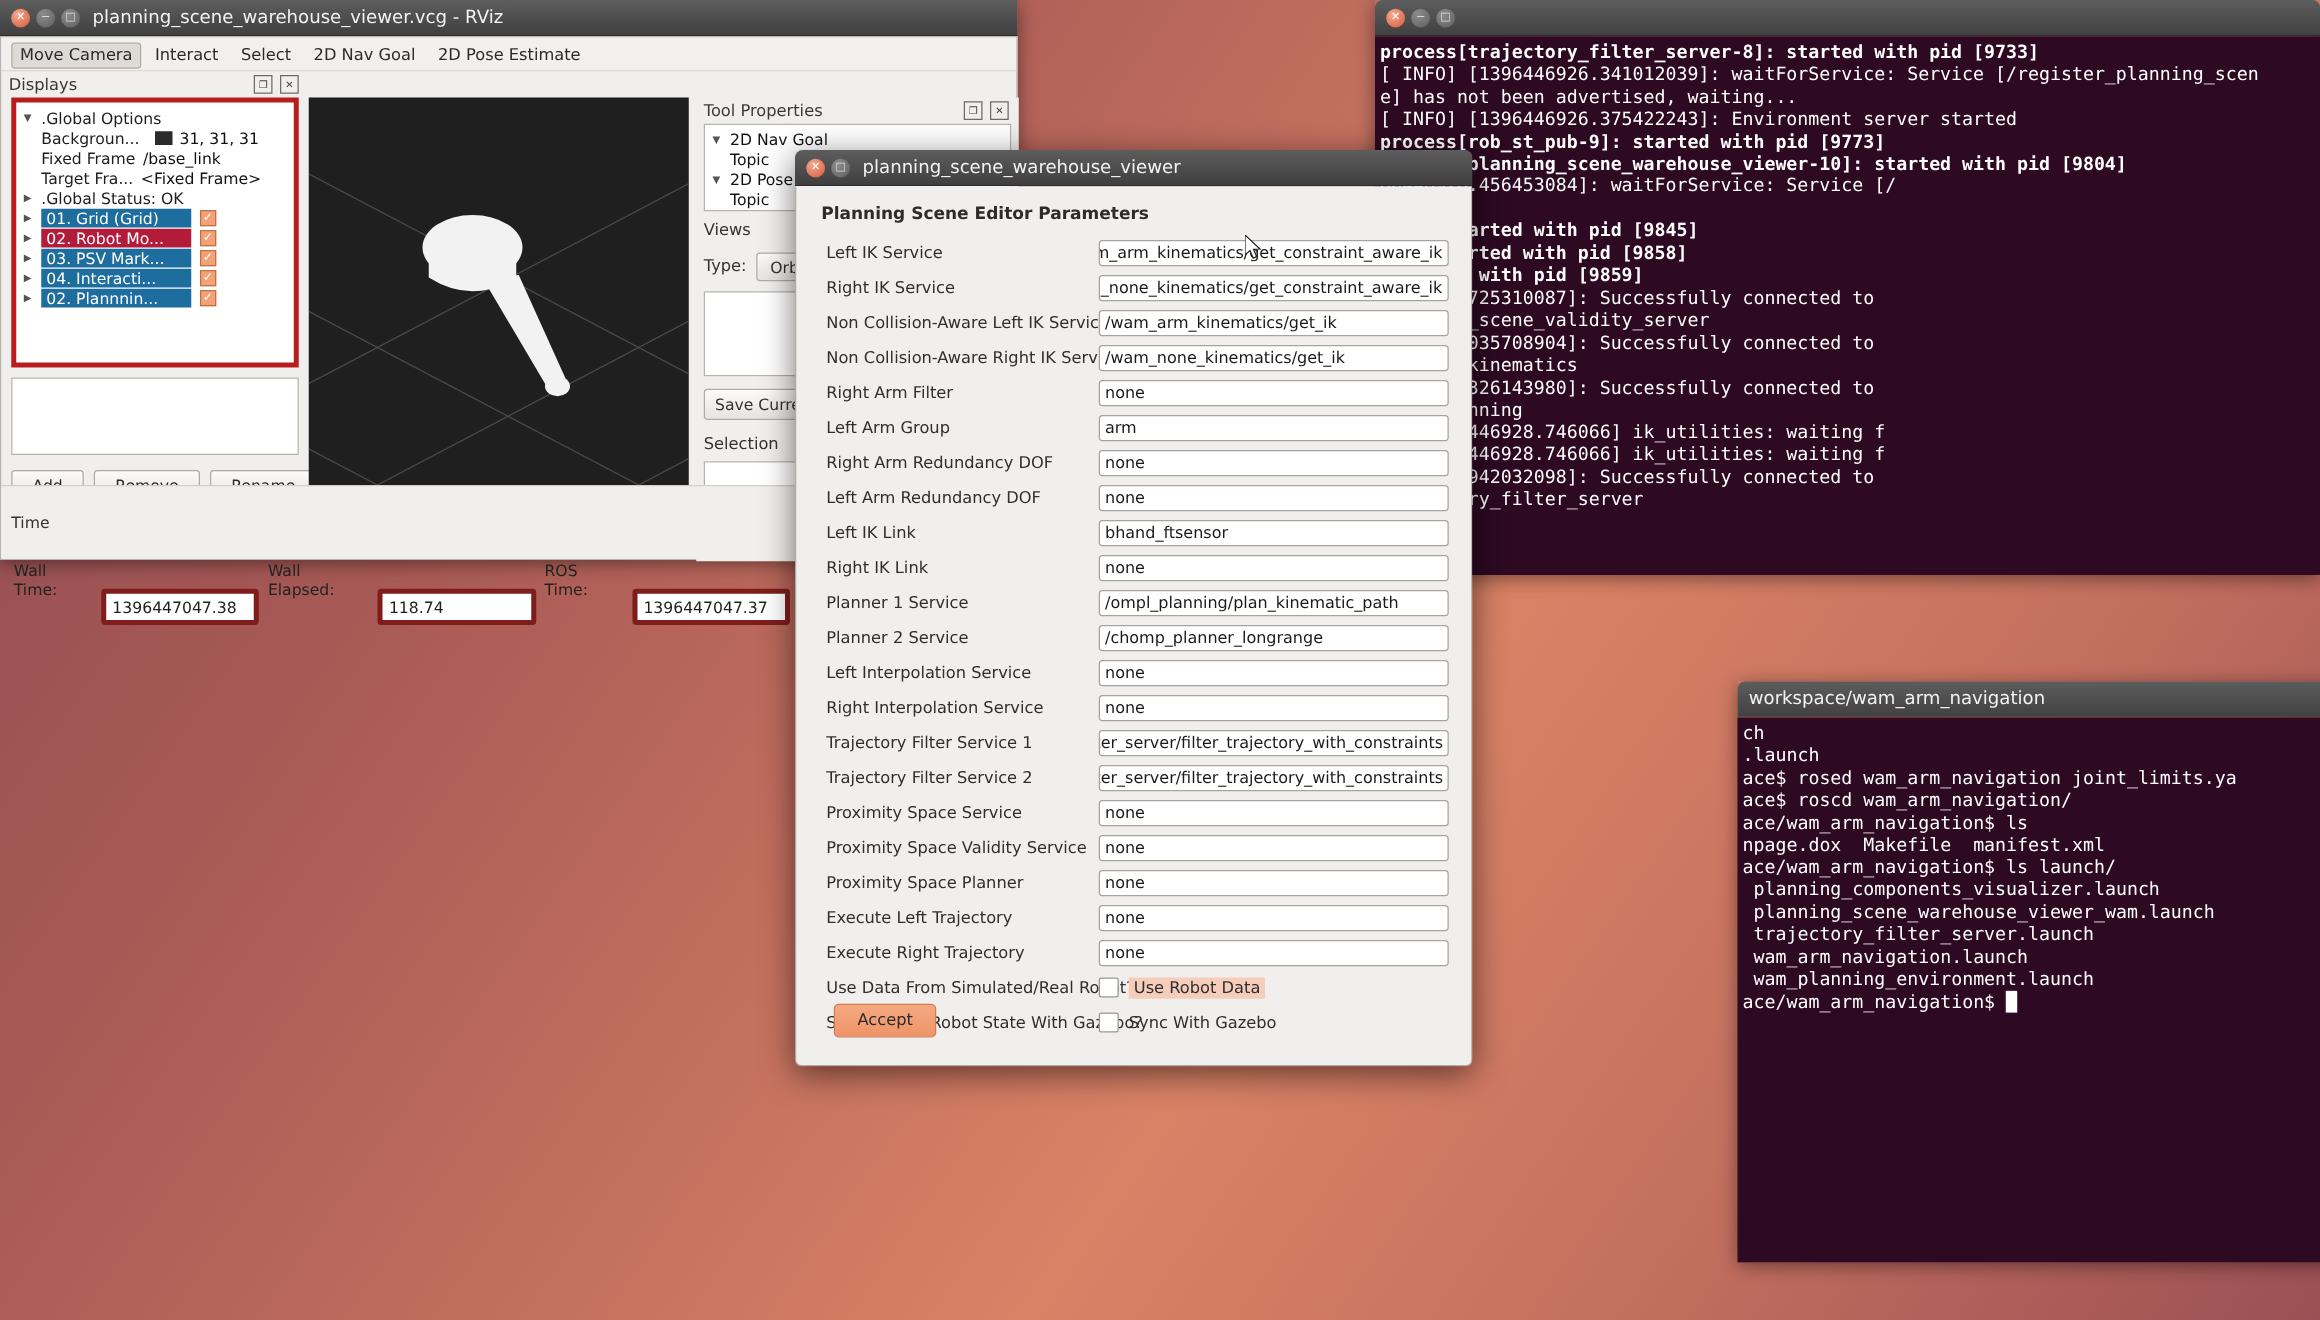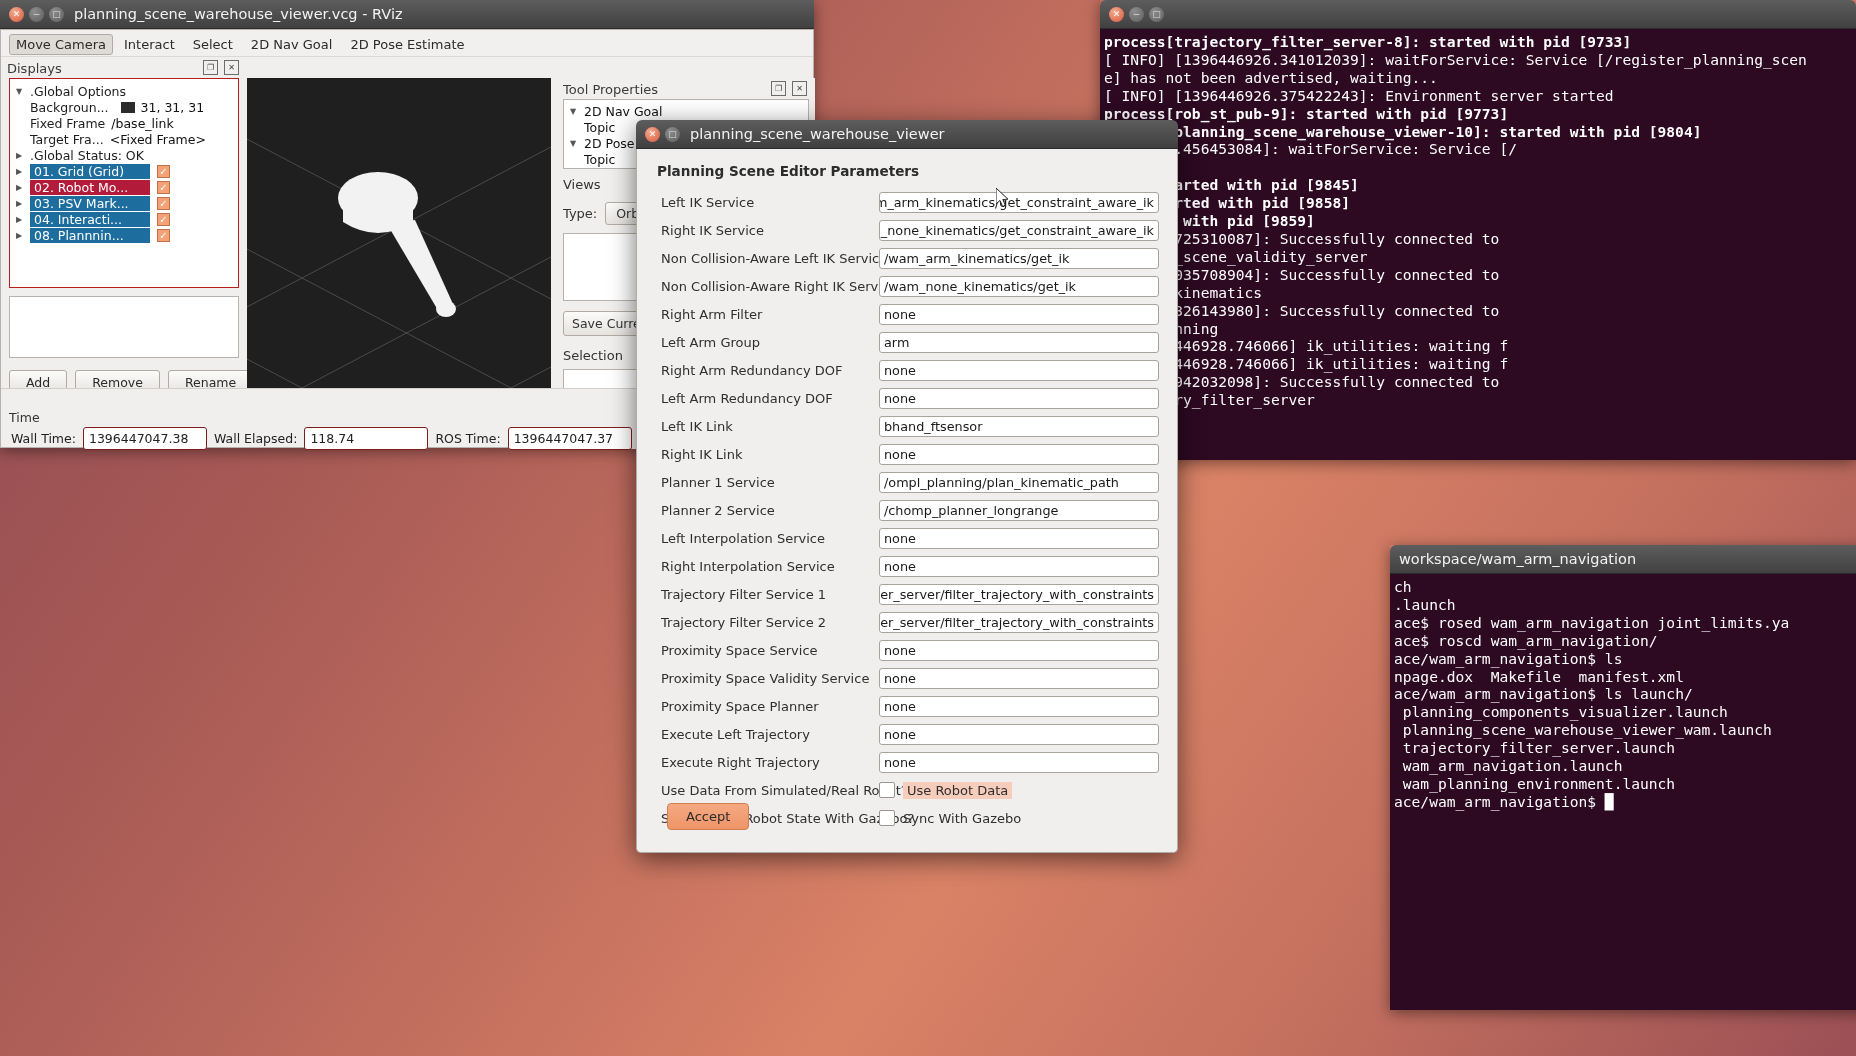--- a/index.html
+++ b/index.html
@@ -32,21 +32,21 @@
              border:1px solid #b7b2ad;box-sizing:border-box;}
   .menubar{height:24px;display:flex;align-items:center;gap:4px;padding:2px 4px 0 8px;
            background:#f2f0ee;font-size:13px;color:#2b2b2b;border-bottom:1px solid #dcd8d4;}
   .mtool{padding:3px 7px;border-radius:3px;}
   .mtool.active{background:#dedad6;border:1px solid #b2aba5;padding:2px 6px;}
   .panel-label{font-size:13px;color:#3a3a3a;padding:4px 0 2px 6px;}
   .panel-head{display:flex;align-items:center;justify-content:space-between;padding-right:8px;}
   .dockbtns{display:flex;gap:6px;font-size:11px;color:#555;}
   .dockbtn{width:13px;height:13px;border:1px solid #6c6c6c;display:flex;align-items:center;
            justify-content:center;font-size:8px;line-height:1;color:#444;}
-  .tree{background:#fff;border:1px solid #b91c1c;margin:0 8px;height:200px;
+  .tree{background:#fff;border:4px solid #b91c1c;margin:0 8px;height:200px;
         font-size:12.5px;color:#1d1d1d;padding:4px 0;overflow:hidden;}
   .trow{display:flex;align-items:center;height:16px;padding-left:6px;white-space:nowrap;}
   .arrow{width:14px;color:#555;font-size:8px;}
   .tri-down::before{content:"▼";}
   .tri-right::before{content:"▶";}
   .tkey{display:inline-block;}
   .tval{margin-left:6px;color:#111;}
   .indent{padding-left:20px;}
   .hl{color:#fff;padding:0 4px;display:inline-block;min-width:112px;}
   .hl.blue{background:#1d6d9e;}
@@ -56,21 +56,21 @@
        box-sizing:border-box;}
   .empty-pane{background:#fff;border:1px solid #b7b2ad;margin:8px 8px 0 8px;height:60px;}
   .btnrow{display:flex;gap:8px;margin:12px 8px 0 8px;}
   .qbtn{flex:1;background:linear-gradient(#fbfbfa,#e6e3e0);border:1px solid #b2aba5;
         border-radius:3px;font-size:12.5px;color:#2b2b2b;padding:4px 16px;text-align:center;}
   .viewport{position:absolute;left:246px;top:48px;width:304px;height:342px;background:#1f1f1f;overflow:hidden;}
   .timebar{position:absolute;left:0;bottom:0;width:100%;height:58px;background:#f0efee;
            border-top:1px solid #d4cfca;}
   .timelabel{font-size:12.5px;color:#333;padding:21px 0 2px 8px;}
   .timefields{display:flex;align-items:center;gap:7px;padding-left:10px;font-size:12.5px;color:#222;}
-  .tinput{background:#fff;border:1px solid #7f1d1d;border-radius:3px;padding:3px 5px;font-size:12.5px;}
+  .tinput{background:#fff;border:4px solid #7f1d1d;border-radius:3px;padding:3px 5px;font-size:12.5px;margin-top:44px;}
 
   
   .tp{position:absolute;left:556px;top:48px;width:258px;height:371px;background:#f0efee;}
   .tpbox{background:#fff;border:1px solid #b7b2ad;margin:0 6px;height:62px;font-size:12.5px;
          color:#111;padding:3px 0;}
   .views-block{padding:8px 6px 0 6px;font-size:13px;color:#333;}
   .typerow{display:flex;align-items:center;gap:8px;margin-top:10px;font-size:13px;}
   .combo{background:linear-gradient(#fbfbfa,#e6e3e0);border:1px solid #b2aba5;border-radius:3px;
          padding:3px 10px;font-size:12.5px;}
   .viewslist{background:#fff;border:1px solid #b7b2ad;height:66px;margin-top:8px;}
@@ -182,21 +182,21 @@
           <span class="hl blue">03. PSV Mark...</span>
           <span class="chk">✓</span>
         </div>
         <div class="trow">
           <span class="arrow tri-right"></span>
           <span class="hl blue">04. Interacti...</span>
           <span class="chk">✓</span>
         </div>
         <div class="trow">
           <span class="arrow tri-right"></span>
-          <span class="hl blue">08. Plannnin...</span>
+          <span class="hl blue">02. Plannnin...</span>
           <span class="chk">✓</span>
         </div>
       </div>
       <div class="empty-pane"></div>
       <div class="btnrow">
         <span class="qbtn">Add</span>
         <span class="qbtn">Remove</span>
         <span class="qbtn">Rename</span>
       </div>
     </div>

